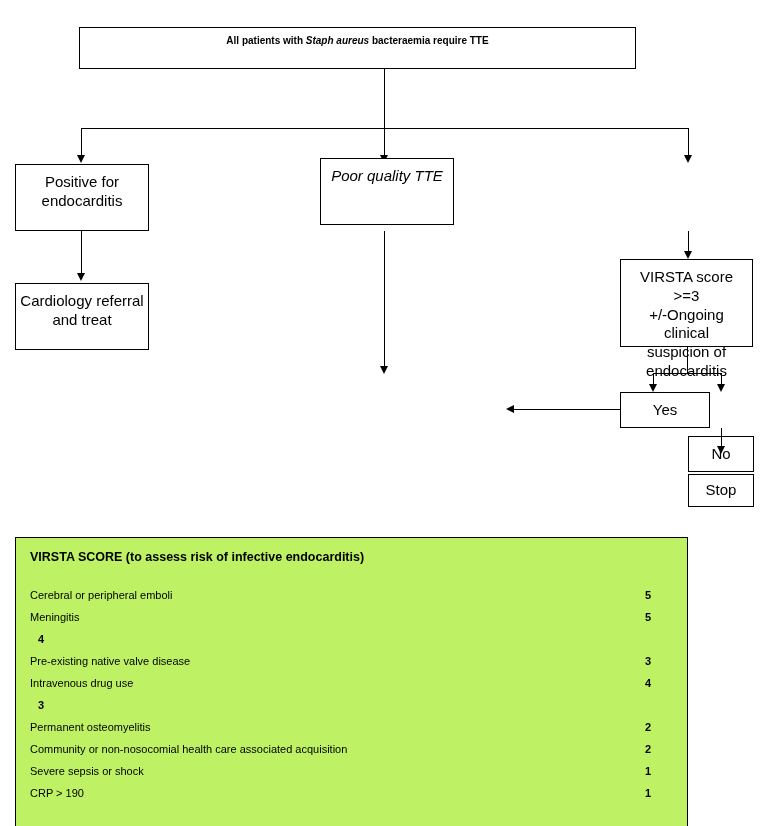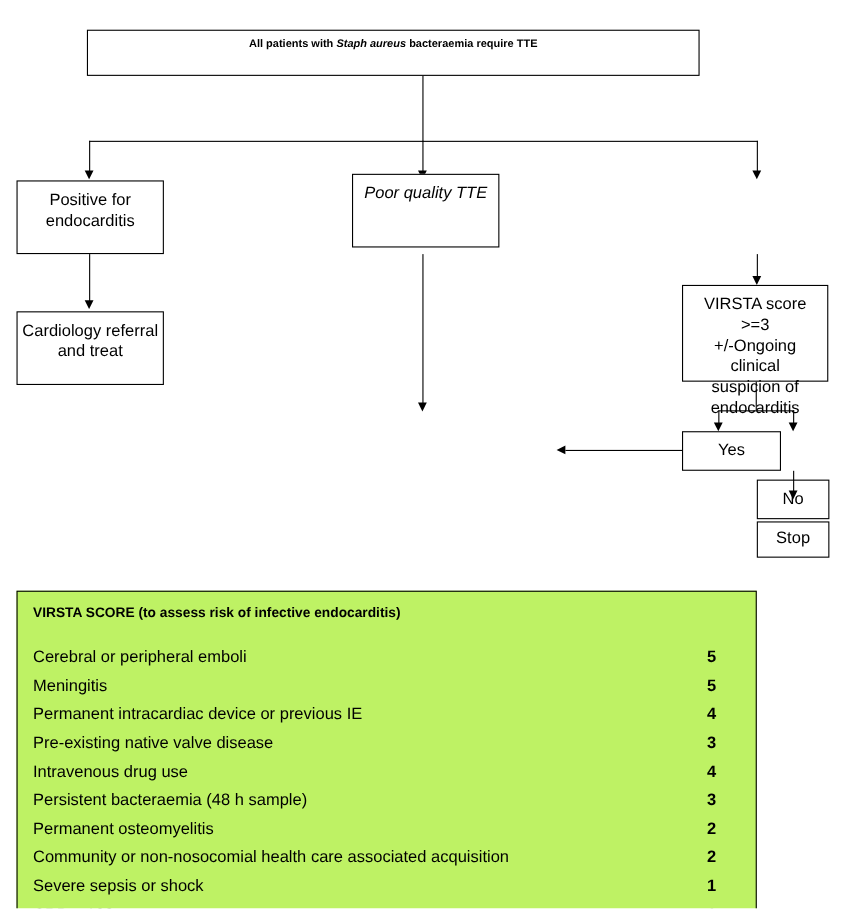--- a/index.html
+++ b/index.html
@@ -98,21 +98,21 @@
   }
   #score-title {
     font-size: 12.5px;
     font-weight: bold;
     margin-bottom: 20px;
   }
   .score-row {
     display: flex;
     justify-content: space-between;
     align-items: center;
-    font-size: 15px;
+    font-size: 11px;
     line-height: 1.0;
     padding: 5.5px 0;
   }
   .score-row .label { text-align: left; }
   .score-row .value {
     font-weight: bold;
     min-width: 14px;
     text-align: right;
     padding-right: 22px;
   }
@@ -194,33 +194,31 @@
     <div id="score-rows">
         <div class="score-row">
           <span class="label">Cerebral or peripheral emboli</span>
           <span class="value">5</span>
         </div>
         <div class="score-row">
           <span class="label">Meningitis</span>
           <span class="value">5</span>
         </div>
         <div class="score-row">
-          <span class="label">Permanent intracardiac device or previous IE</span>
           <span class="value">4</span>
         </div>
         <div class="score-row">
           <span class="label">Pre-existing native valve disease</span>
           <span class="value">3</span>
         </div>
         <div class="score-row">
           <span class="label">Intravenous drug use</span>
           <span class="value">4</span>
         </div>
         <div class="score-row">
-          <span class="label">Persistent bacteraemia (48 h sample)</span>
           <span class="value">3</span>
         </div>
         <div class="score-row">
           <span class="label">Permanent osteomyelitis</span>
           <span class="value">2</span>
         </div>
         <div class="score-row">
           <span class="label">Community or non-nosocomial health care associated acquisition</span>
           <span class="value">2</span>
         </div>

